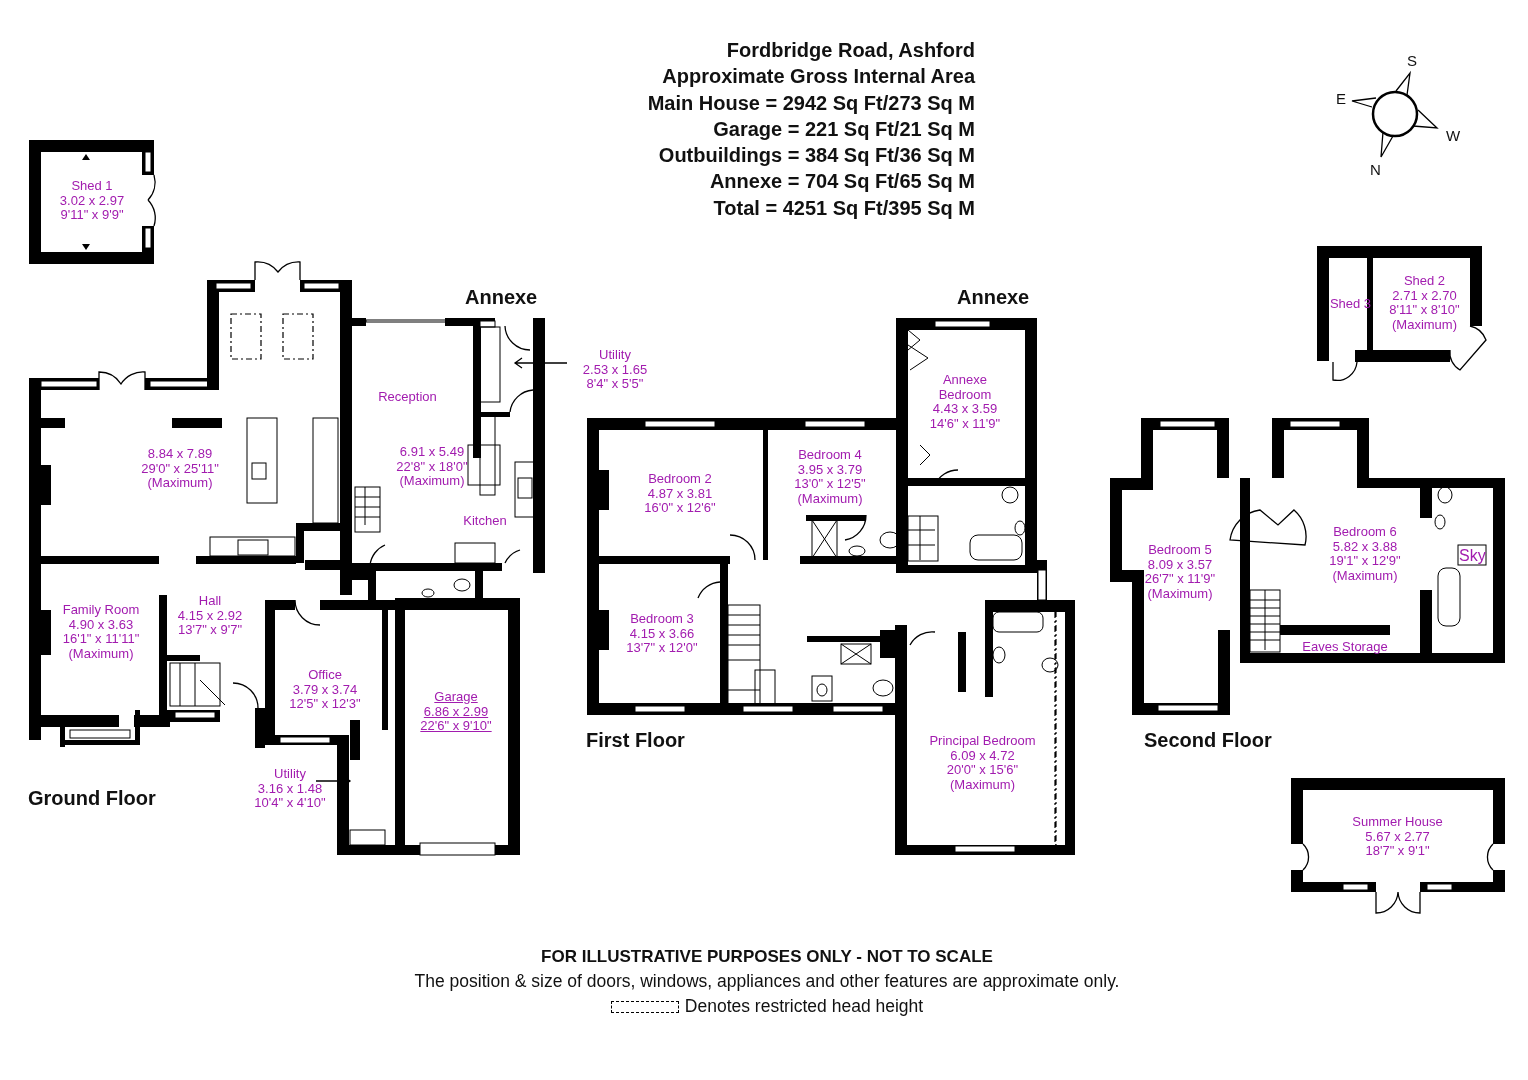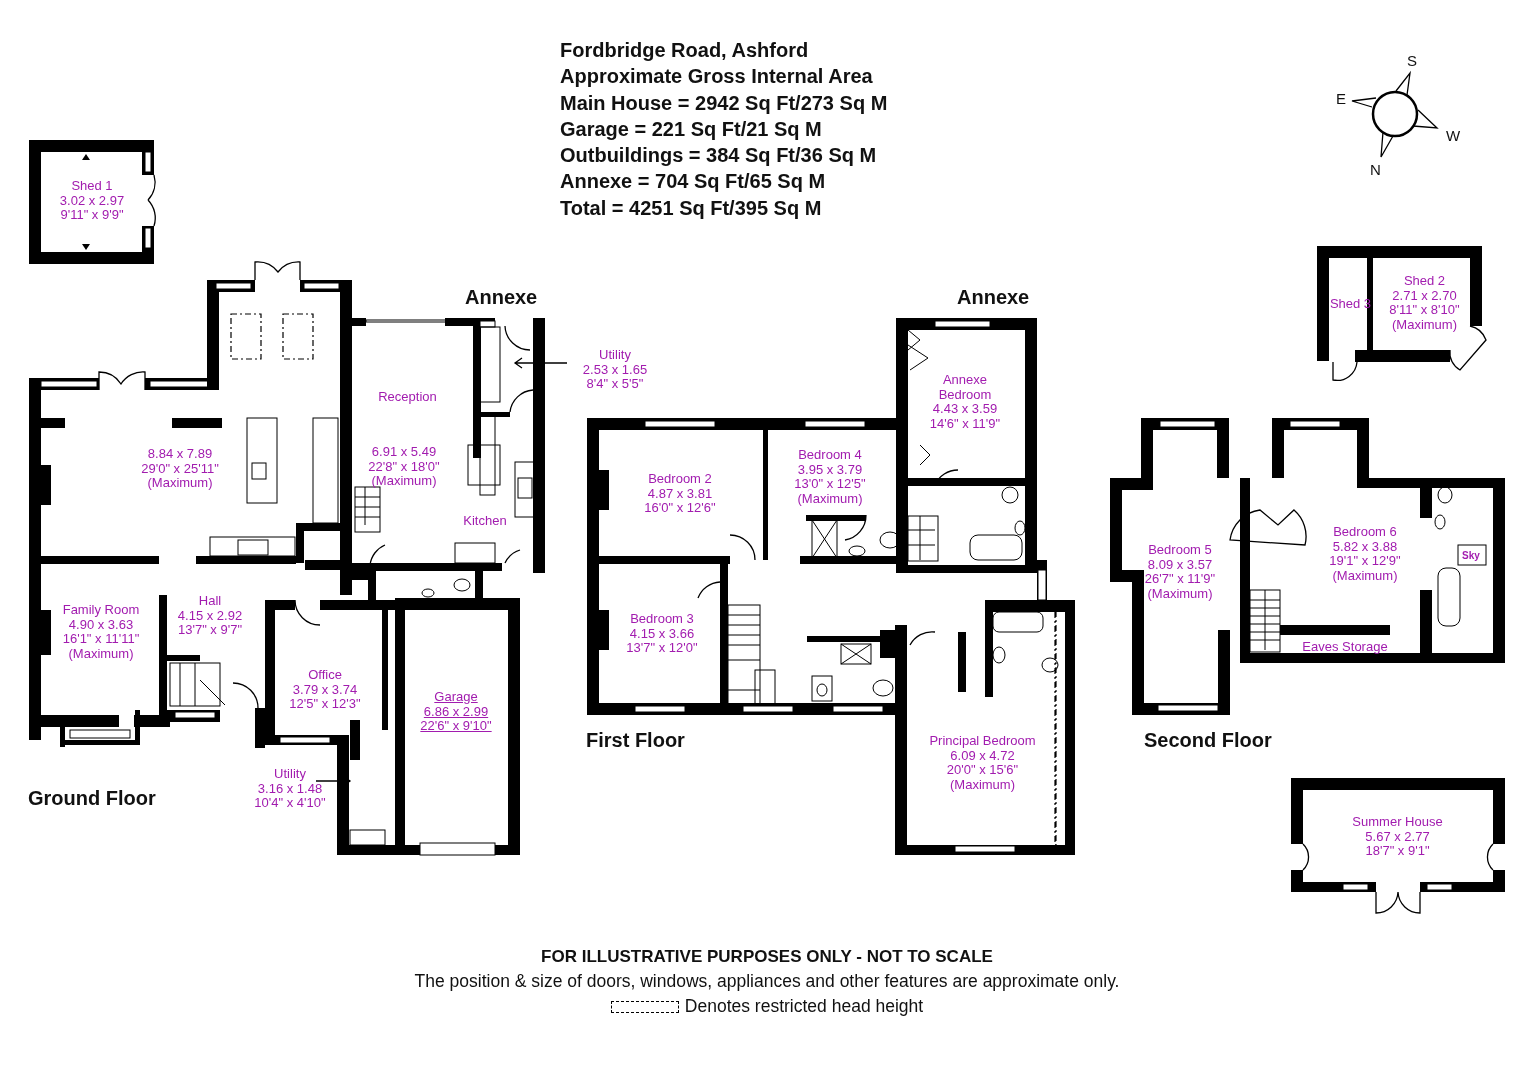--- a/index.html
+++ b/index.html
@@ -7,21 +7,21 @@
   #plan { position:absolute; left:0; top:0; width:1528px; height:1080px; }
   .w { fill:#000; }
   .ln { fill:none; stroke:#000; stroke-width:1.3; }
   .thin { fill:none; stroke:#000; stroke-width:1; }
   .win { fill:#fff; stroke:#000; stroke-width:1; }
   .dash { fill:none; stroke:#000; stroke-width:1.2; stroke-dasharray:6 3 2 3; }
   .tri { fill:#000; }
   .lbl { position:absolute; text-align:center; font-size:13px; line-height:14.5px; color:#a21caf; white-space:nowrap; }
   .lbl span { display:block; }
   .floor { position:absolute; font-weight:bold; font-size:20px; color:#111; white-space:nowrap; }
-  .header { position:absolute; left:560px; top:37px; width:415px; text-align:left; font-weight:bold; font-size:20px; line-height:26.3px; color:#111; }
+  .header { position:absolute; left:560px; top:37px; width:415px; text-align:right; font-weight:bold; font-size:20px; line-height:26.3px; color:#111; }
   .header span { display:block; }
   .footer { position:absolute; left:300px; top:944px; width:934px; text-align:center; color:#111; }
   .footer .f1 { font-weight:bold; font-size:17px; line-height:25px; }
   .footer .f2 { font-size:17.5px; line-height:25px; }
   .legend-box { display:inline-block; width:66px; height:10px; border:1.5px dashed #000; margin-right:6px; vertical-align:-1px; }
   .compass-l { position:absolute; font-size:15px; color:#111; }
 </style>
 </head>
 <body>
 
@@ -305,21 +305,21 @@
 
 <div class="lbl" style="left:120px;top:447px;width:120px;">
   <span>8.84 x 7.89</span>
   <span>29'0" x 25'11"</span>
   <span>(Maximum)</span>
 </div>
 
 <div class="lbl" style="left:365px;top:390px;width:85px;">
   <span>Reception</span>
 </div>
-<div class="lbl" style="left:354px;top:445px;width:100px;">
+<div class="lbl" style="left:382px;top:445px;width:100px;">
   <span>6.91 x 5.49</span>
   <span>22'8" x 18'0"</span>
   <span>(Maximum)</span>
 </div>
 <div class="lbl" style="left:455px;top:514px;width:60px;">
   <span>Kitchen</span>
 </div>
 
 <div class="lbl" style="left:560px;top:348px;width:110px;">
   <span>Utility</span>
@@ -417,21 +417,21 @@
 <div class="lbl" style="left:1310px;top:525px;width:110px;">
   <span>Bedroom 6</span>
   <span>5.82 x 3.88</span>
   <span>19'1" x 12'9"</span>
   <span>(Maximum)</span>
 </div>
 
 <div class="lbl" style="left:1290px;top:640px;width:110px;">
   <span>Eaves Storage</span>
 </div>
-<div class="lbl" style="left:1459px;top:549px;width:24px;font-size:10px;font-weight:bold;">
+<div class="lbl" style="left:1459px;top:549px;width:24px;font-size:16px;">
   <span>Sky</span>
 </div>
 
 <div class="lbl" style="left:1335px;top:815px;width:125px;">
   <span>Summer House</span>
   <span>5.67 x 2.77</span>
   <span>18'7" x 9'1"</span>
 </div>
 
 <div class="footer">

